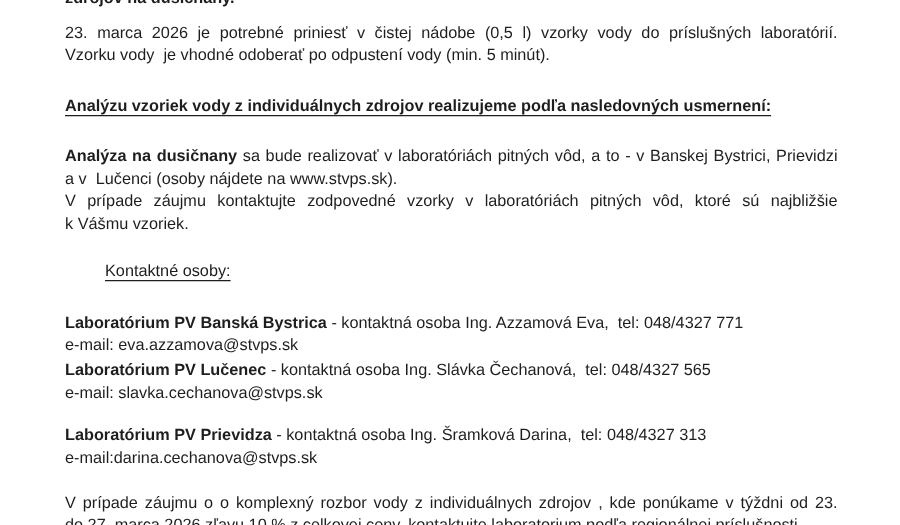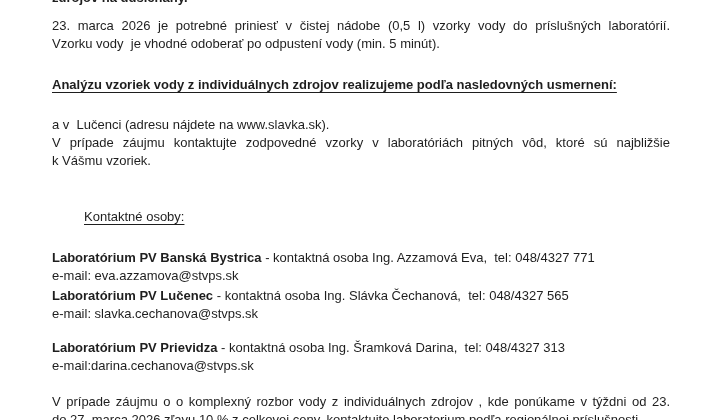--- a/index.html
+++ b/index.html
@@ -47,21 +47,22 @@
   <div class="block" style="top: 17px;">
     <div class="line stretch">23. marca 2026 je potrebné priniesť v čistej nádobe (0,5 l) vzorky vody do príslušných laboratórií.</div>
     <div class="line">Vzorku vody  je vhodné odoberať po odpustení vody (min. 5 minút).</div>
   </div>
 
   <div class="block" style="top: 76px;">
     <div class="line"><span class="b u">Analýzu vzoriek vody z individuálnych zdrojov realizujeme podľa nasledovných usmernení:</span></div>
   </div>
 
   <div class="block" style="top: 116px;">
-    <div class="line">a v  Lučenci (adresu nájdete na www.slavka.sk).</div>
+    <div class="line stretch"><span class="b">Analýza na dusičnany</span><span> sa bude realizovať v laboratóriách pitných vôd, a to - v Banskej Bystrici, Prievidzi</span></div>
+    <div class="line">a v  Lučenci (osoby nájdete na www.stvps.sk).</div>
     <div class="line stretch">V prípade záujmu kontaktujte zodpovedné vzorky v laboratóriách pitných vôd, ktoré sú najbližšie</div>
     <div class="line">k Vášmu vzoriek.</div>
   </div>
 
   <div class="block" style="top: 208px; margin-left: 32px;">
     <div class="line"><span class="u">Kontaktné osoby:</span></div>
   </div>
 
   <div class="block" style="top: 249px;">
     <div class="line"><span class="b">Laboratórium PV Banská Bystrica</span><span> - kontaktná osoba Ing. Azzamová Eva,  tel: 048/4327 771</span></div>

